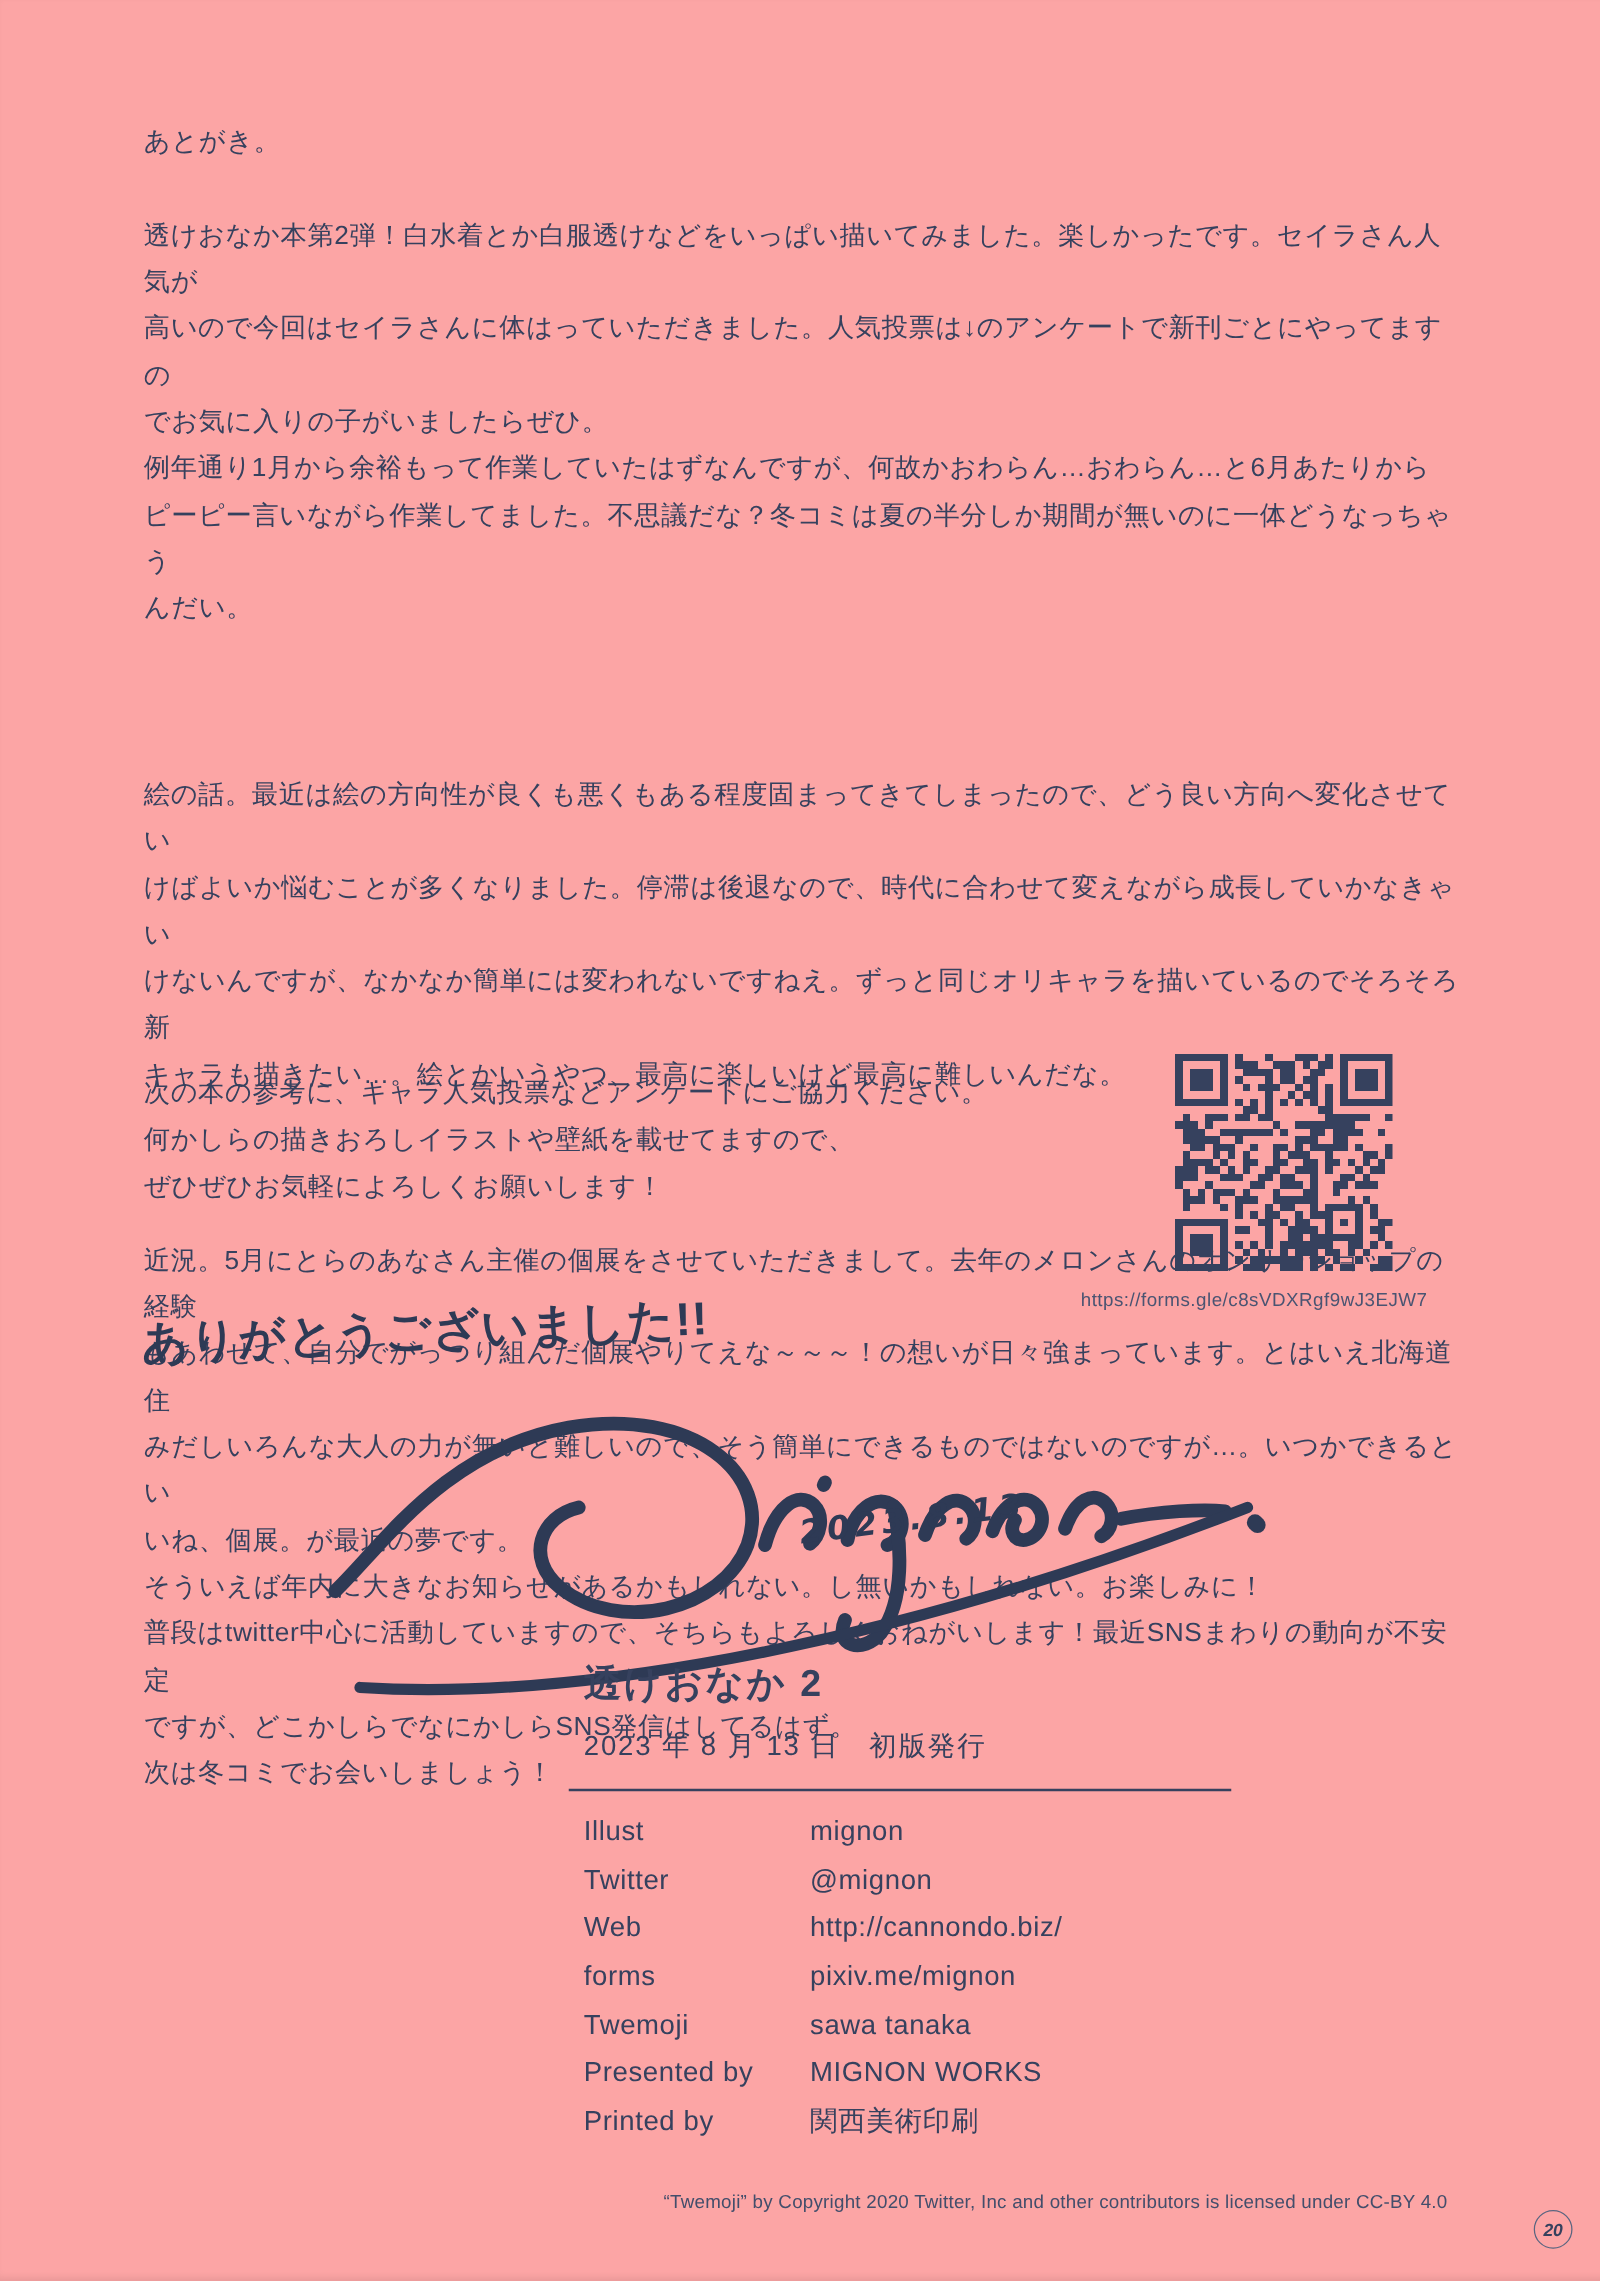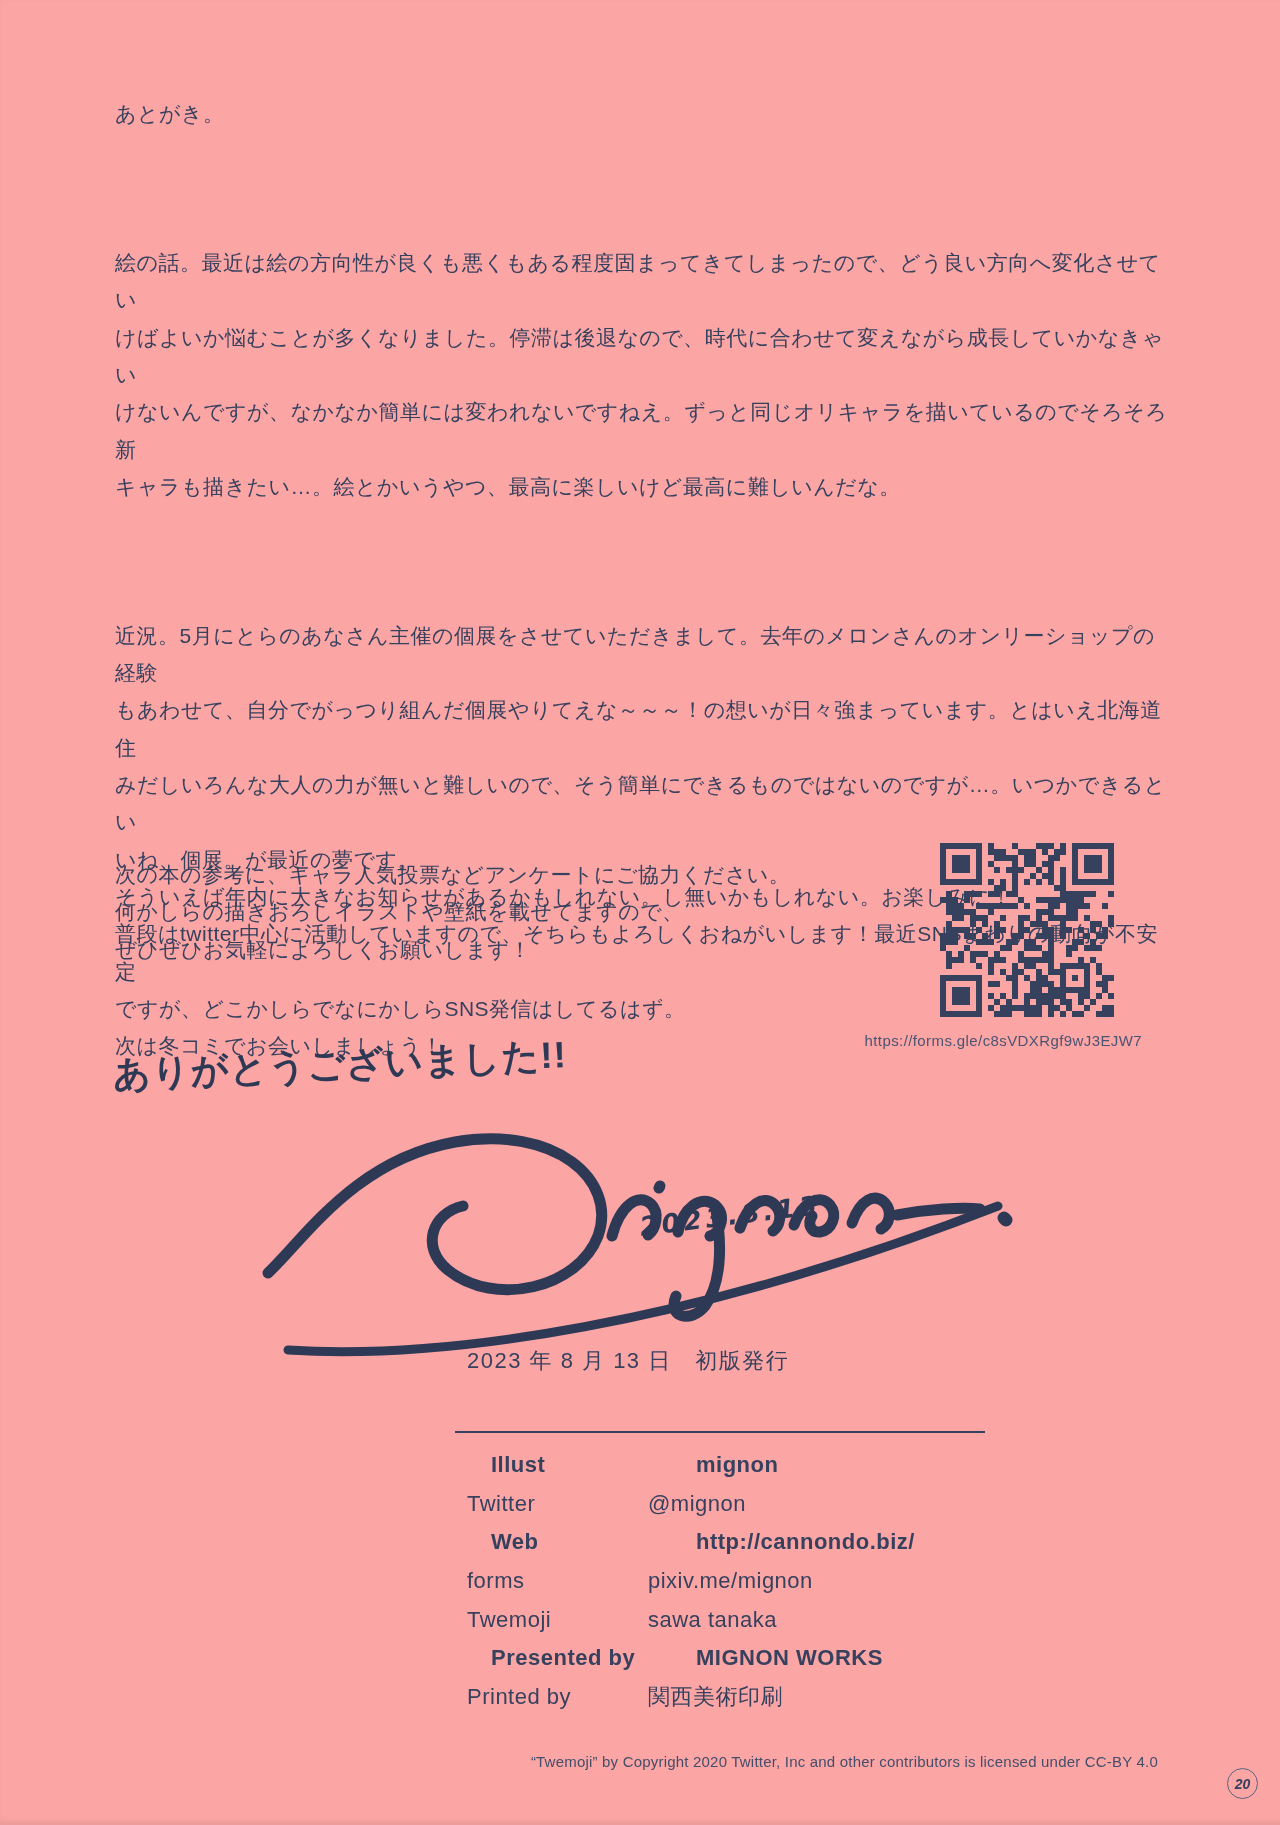--- a/index.html
+++ b/index.html
@@ -47,40 +47,46 @@
   .colophon{position:absolute;left:467px;top:1330px;width:520px;}
   .colophon-title{font-size:30px;font-weight:700;letter-spacing:2px;line-height:1.2;}
   .colophon-edition{font-size:22px;letter-spacing:1.5px;margin-top:16px;}
   .colophon-rule{
     position:absolute;left:455px;top:1431px;width:530px;height:2px;background:#36415e;
   }
   .credits{position:absolute;left:467px;top:1446px;width:520px;}
   .credit-row{display:flex;height:38.6px;align-items:center;font-size:22px;letter-spacing:.5px;}
   .credit-label{width:181px;flex:none;}
   .credit-value{flex:1;}
-  .bold{font-weight:700;margin-left:24px;}
+  .bold{font-weight:400;}
   .footer-license{
     position:absolute;right:142px;top:1753px;
     font-size:15px;letter-spacing:.2px;color:#434e6b;
   }
   .page-number{
     position:absolute;left:1227px;top:1768px;width:31px;height:31px;
     border:1.5px solid #5a6580;border-radius:50%;
     display:flex;align-items:center;justify-content:center;
     font-size:14px;font-weight:700;font-style:italic;color:#36415e;
     box-sizing:border-box;font-family:Liberation Sans, sans-serif;
   }
 </style>
 </head>
 <body>
 
 <div class="page">
 
   <div class="body-text">
     <div class="para">あとがき。</div>
+    <div class="para">透けおなか本第2弾！白水着とか白服透けなどをいっぱい描いてみました。楽しかったです。セイラさん人気が
+高いので今回はセイラさんに体はっていただきました。人気投票は↓のアンケートで新刊ごとにやってますの
+でお気に入りの子がいましたらぜひ。
+例年通り1月から余裕もって作業していたはずなんですが、何故かおわらん…おわらん…と6月あたりから
+ピーピー言いながら作業してました。不思議だな？冬コミは夏の半分しか期間が無いのに一体どうなっちゃう
+んだい。</div>
     <div class="gap"></div>
     <div class="para">絵の話。最近は絵の方向性が良くも悪くもある程度固まってきてしまったので、どう良い方向へ変化させてい
 けばよいか悩むことが多くなりました。停滞は後退なので、時代に合わせて変えながら成長していかなきゃい
 けないんですが、なかなか簡単には変われないですねえ。ずっと同じオリキャラを描いているのでそろそろ新
 キャラも描きたい…。絵とかいうやつ、最高に楽しいけど最高に難しいんだな。</div>
     <div class="gap"></div>
     <div class="para">近況。5月にとらのあなさん主催の個展をさせていただきまして。去年のメロンさんのオンリーショップの経験
 もあわせて、自分でがっつり組んだ個展やりてえな～～～！の想いが日々強まっています。とはいえ北海道住
 みだしいろんな大人の力が無いと難しいので、そう簡単にできるものではないのですが…。いつかできるとい
 いね、個展。が最近の夢です。
@@ -550,20 +556,21 @@
 
         <path d="M 744 100 l 2 2" stroke-width="13"></path>
 
         <path d="M 28 232 C 180 242 430 208 738 88" stroke-width="9"></path>
       </g>
     </svg>
   </div>
   <div class="sig-date">2023.8.13</div>
 
   <div class="colophon">
+    <div class="colophon-title">透けおなか 2</div>
     <div class="colophon-edition">2023 年 8 月 13 日　初版発行</div>
   </div>
   <div class="colophon-rule"></div>
 
   <div class="credits">
     <div class="credit-row">
       <div class="credit-label bold">Illust</div>
       <div class="credit-value bold">mignon</div>
     </div>
     <div class="credit-row">

